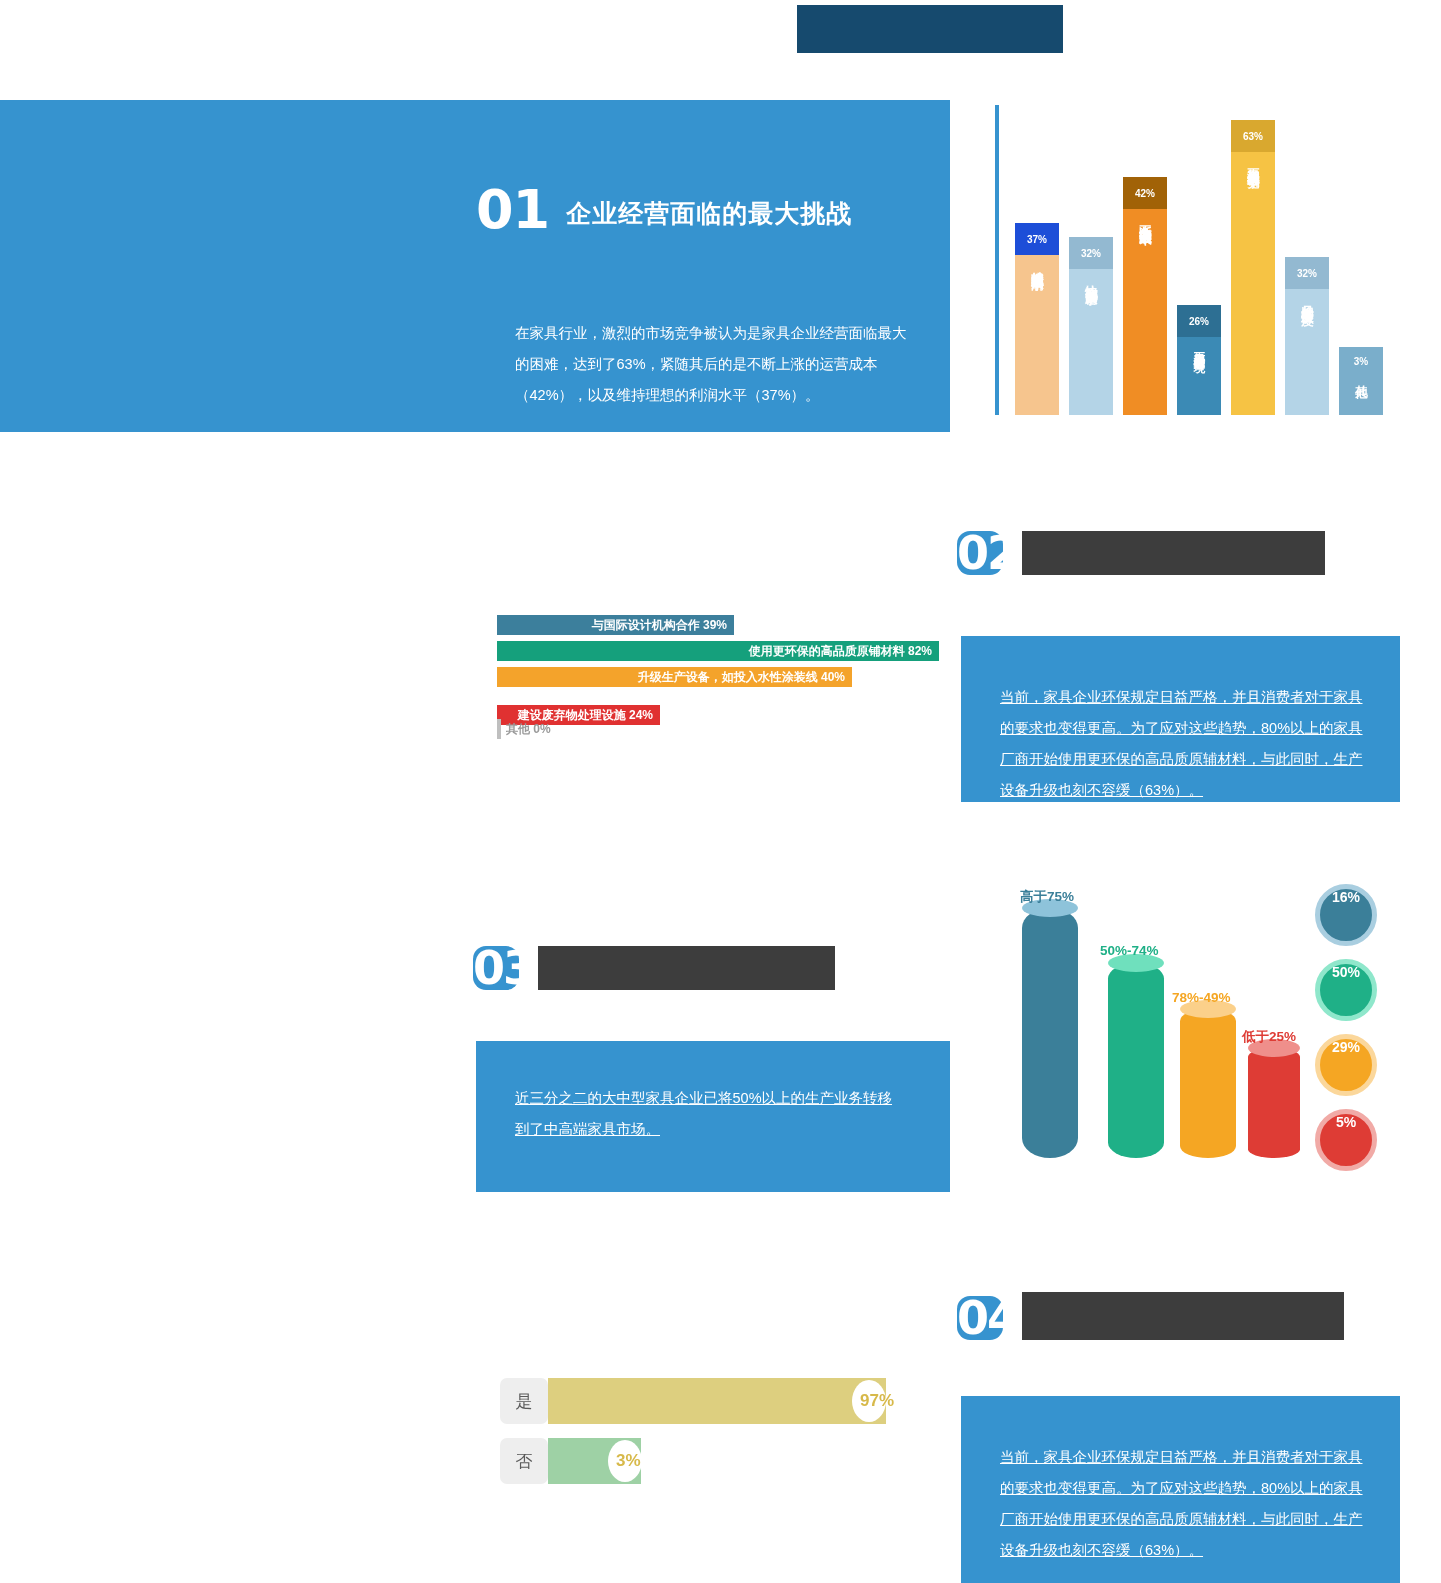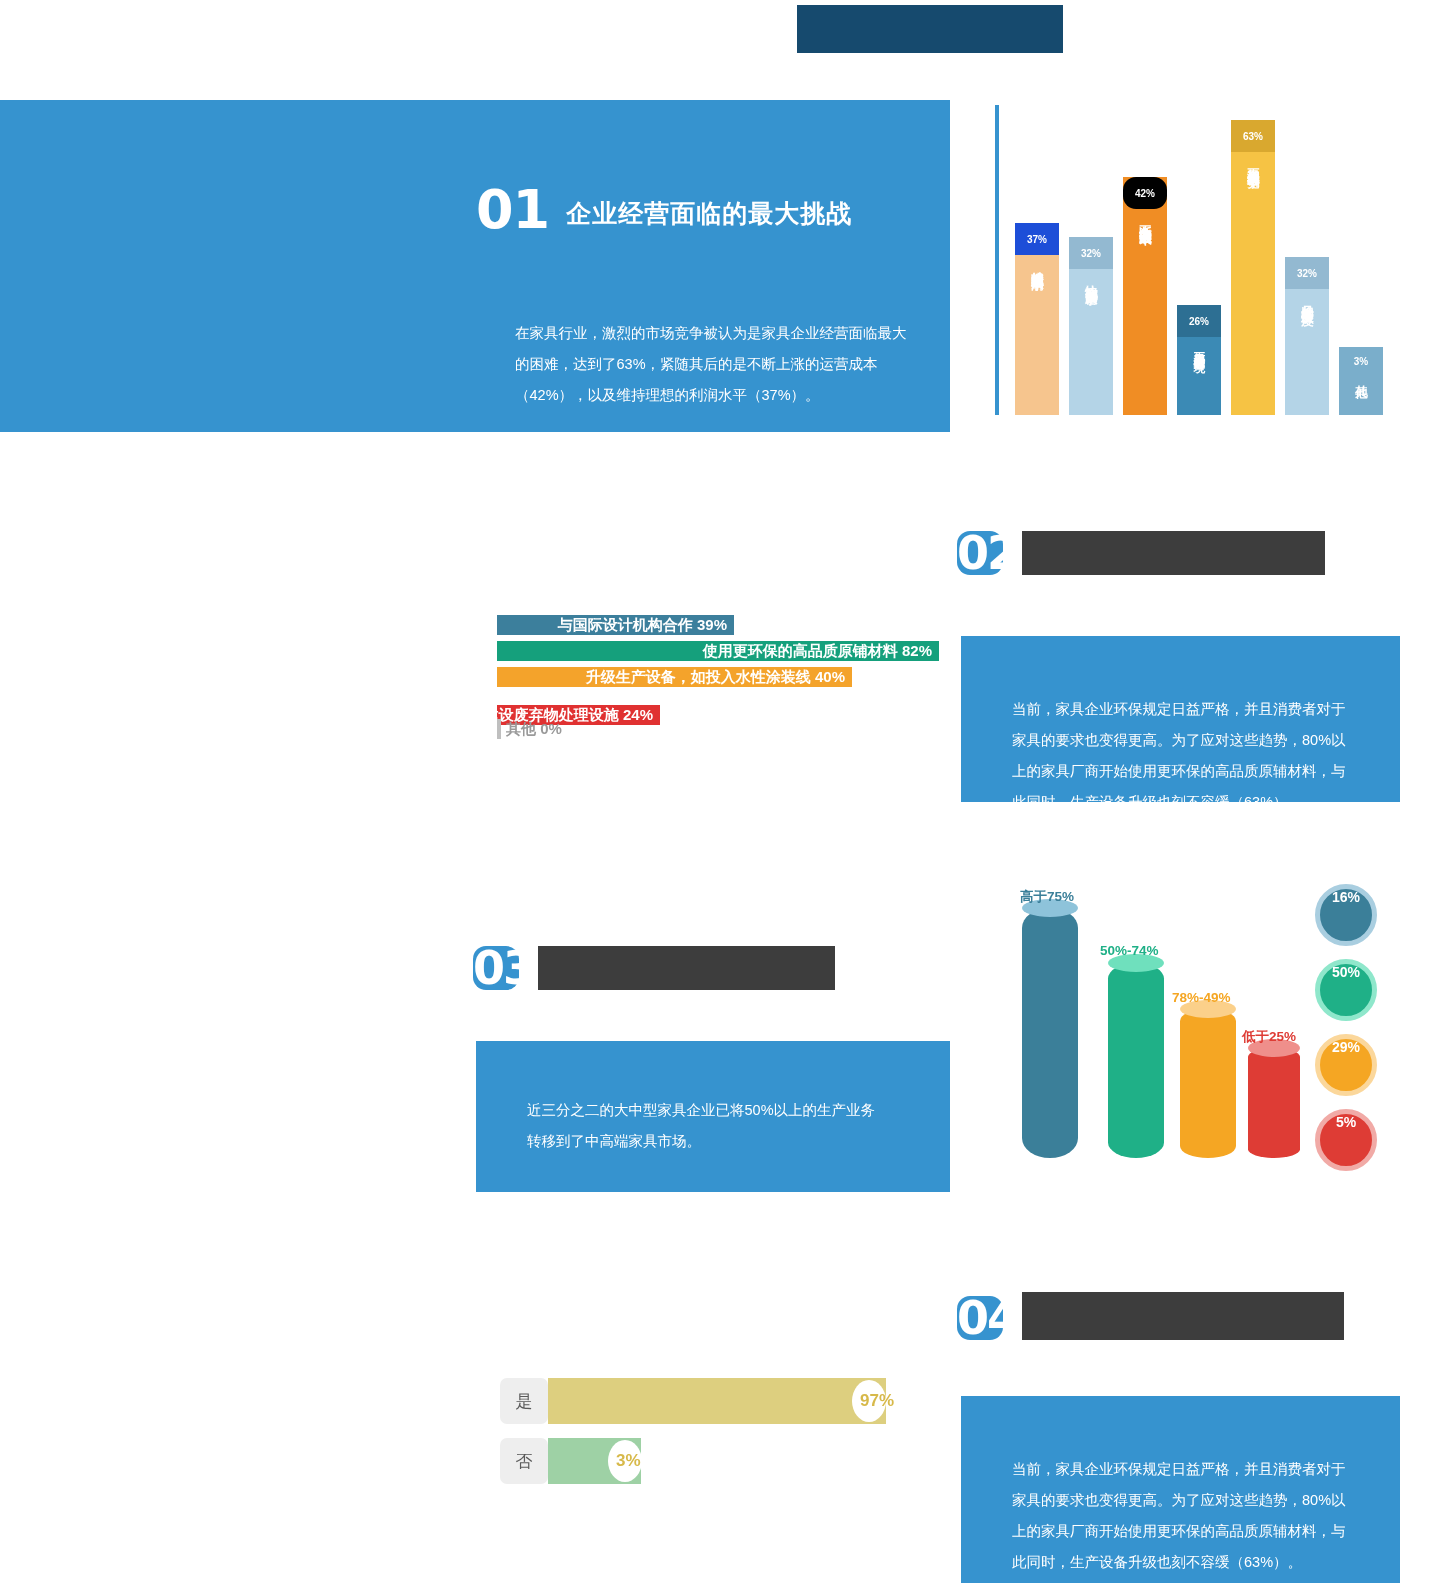--- a/index.html
+++ b/index.html
@@ -32,26 +32,26 @@
 
   
   .badge{position:absolute;width:46px;height:44px;background:#3693cf;border-radius:13px;}
   .badge-num{position:absolute;font-size:46px;font-weight:bold;color:#ffffff;
              font-family:"DejaVu Sans",sans-serif;line-height:44px;left:0;top:0;width:46px;
              text-align:center;letter-spacing:-2px;}
   .sec-title-redaction{position:absolute;background:#3d3d3d;}
 
   
   .txt-panel{position:absolute;background:#3693cf;color:#ffffff;font-size:14.5px;line-height:31px;}
-  .txt-panel p{margin:12px;}
+  .txt-panel p{margin:0;text-decoration:underline;}
 
   
   #chart2{left:489px;top:615px;width:450px;height:110px;}
   .hbar{position:absolute;height:20px;display:flex;align-items:center;justify-content:flex-end;
-        box-sizing:border-box;padding-right:7px;color:#ffffff;font-weight:bold;font-size:15px;
+        box-sizing:border-box;padding-right:7px;color:#ffffff;font-weight:bold;font-size:12px;
         white-space:nowrap;}
   .hbar.muted{color:#9a9a9a;background:transparent;justify-content:flex-start;padding-left:9px;}
   .hbar.muted:before{content:"";position:absolute;left:0;top:0;width:4px;height:20px;background:#bfbfbf;}
 
   
   #chart3{left:1000px;top:880px;width:400px;height:300px;}
   .cyl{position:absolute;bottom:22px;border-radius:50%/8%;}
   .cyl-top{position:absolute;left:0;top:-9px;width:100%;height:18px;border-radius:50%;}
   .cyl-lab{position:absolute;font-weight:bold;font-size:13.5px;white-space:nowrap;}
   .ring{position:absolute;border-radius:50%;display:flex;align-items:flex-start;justify-content:center;
@@ -91,21 +91,21 @@
   </div>
 
   <div class="col-wrap" style="left:74px;width:44px;height:178px;background:#b4d4e7;">
     <div class="col-cap" style="background:#93b9d1;">32%</div>
     <div class="col-body">
       <span class="col-label">快速变化的消费需求</span>
     </div>
   </div>
 
   <div class="col-wrap" style="left:128px;width:44px;height:238px;background:#f08d24;">
-    <div class="col-cap" style="background:#000000;border-radius:13px;">42%</div>
+    <div class="col-cap" style="background:#a16207;">42%</div>
     <div class="col-body">
       <span class="col-label">不断上涨的运营成本</span>
     </div>
   </div>
 
   <div class="col-wrap" style="left:182px;width:44px;height:110px;background:#3b8ab5;">
     <div class="col-cap" style="background:#2d6f93;">26%</div>
     <div class="col-body">
       <span class="col-label" style="font-size:11.5px;line-height:13px;">更加严格的监管环境</span>
     </div>

